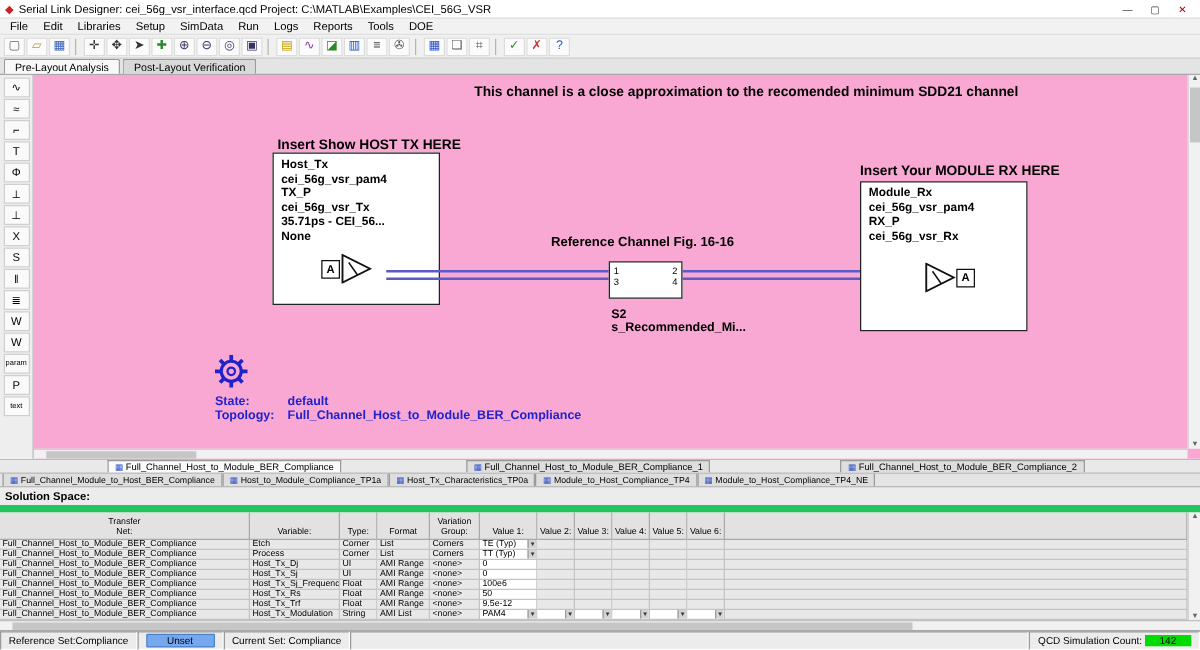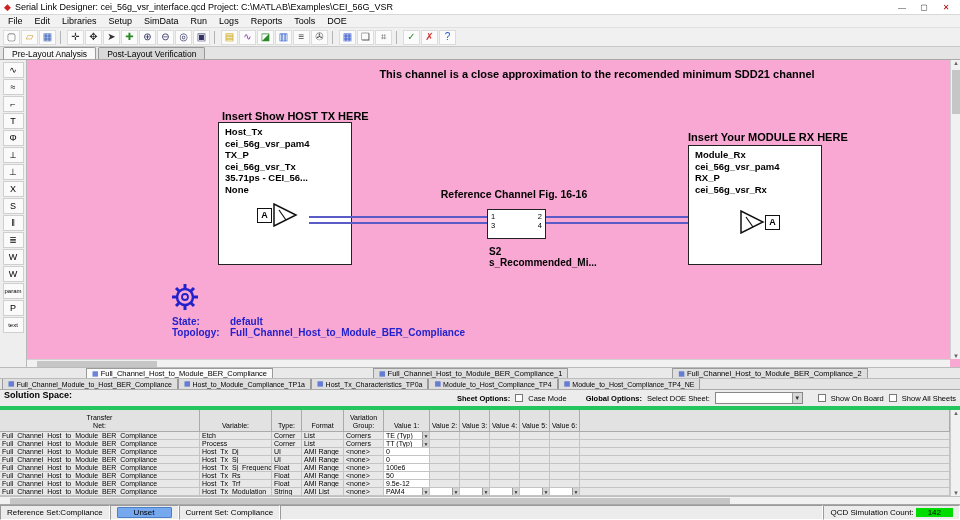--- a/index.html
+++ b/index.html
@@ -63,22 +63,22 @@
   
   .sheet-row1 { height:11px; background:#e9e9e9; border-top:1px solid #bbb; display:flex; align-items:flex-end; overflow:hidden; }
   .sheet-row2 { height:12px; background:#e4e4e4; border-top:1px solid #bbb; border-bottom:1px solid #aaa;
     display:flex; align-items:flex-end; padding-left:2px; overflow:hidden; }
   .stab { display:inline-flex; align-items:center; gap:2px; font-size:7.5px; padding:0 5px; height:10px;
     border:1px solid #9a9a9a; border-bottom:none; background:#dedede; white-space:nowrap; }
   .sheet-row2 .stab { font-size:7px; height:11px; }
   .stab.active { background:#fafafa; }
   .stab-icon { color:#3355cc; font-size:7px; }
   
-  .ss-band { height:20px; background:#ececec; border-bottom:4px solid #22c55e;
-    display:flex; padding:0 4px; }
+  .ss-band { height:20px; background:#ececec; border-bottom:6px solid #22c55e;
+    display:flex; align-items:center; padding:0 4px; }
   .ss-title { font-weight:bold; font-size:9px; }
   .opts { margin-left:auto; display:flex; align-items:center; gap:5px; font-size:7.5px; }
   .opt-bold { font-weight:bold; }
   .chk { width:8px; height:8px; border:1px solid #777; background:#fff; display:inline-block; }
   .combo { width:88px; height:12px; border:1px solid #888; background:#fff; display:inline-flex; justify-content:flex-end; }
   .combo .dd { width:10px; background:#d8d8d8; border-left:1px solid #999; font-size:6px;
     display:flex; align-items:center; justify-content:center; color:#333; }
   
   .table-wrap { position:relative; height:86px; }
   .ss-table { display:grid; font-size:7px; line-height:8px; width:950px; }
@@ -181,21 +181,21 @@
       <div class="pal-icon">W</div>
       <div class="pal-icon lbl">param</div>
       <div class="pal-icon">P</div>
       <div class="pal-icon lbl">text</div>
     </div>
 
   <div class="canvas">
     <div class="abs note-line" style="left:250px; top:8px;">This channel is a close approximation to the recomended minimum SDD21 channel</div>
 
     <div class="abs blk-label" style="left:195px; top:50px;">Insert Show HOST TX HERE</div>
-    <div class="schem-box" style="left:191px; top:62px; width:134px; height:143px;">
+    <div class="schem-box" style="left:191px; top:62px; width:134px; height:122px;">
       <div class="box-lines">
         <div>Host_Tx</div>
         <div>cei_56g_vsr_pam4</div>
         <div>TX_P</div>
         <div>cei_56g_vsr_Tx</div>
         <div>35.71ps - CEI_56...</div>
         <div>None</div>
       </div>
       <div class="symbol" style="left:38px; top:80px;">
         <span class="buf-a">A</span>
@@ -304,34 +304,20 @@
       <span>Module_to_Host_Compliance_TP4</span>
     </span>
     <span class="stab">
       <span class="stab-icon">▦</span>
       <span>Module_to_Host_Compliance_TP4_NE</span>
     </span>
   </div>
 
 <div class="ss-band">
   <span class="ss-title">Solution Space:</span>
-  <div class="opts">
-    <span class="opt-bold">Sheet Options:</span>
-    <span class="chk"></span>
-    <span>Case Mode</span>
-    <span class="opt-bold" style="margin-left:14px;">Global Options:</span>
-    <span>Select DOE Sheet:</span>
-    <span class="combo">
-        <span class="dd">▼</span>
-      </span>
-    <span class="chk" style="margin-left:10px;"></span>
-    <span>Show On Board</span>
-    <span class="chk"></span>
-    <span>Show All Sheets</span>
-  </div>
 </div>
 
 <div class="table-wrap">
   <div class="ss-table" style="grid-template-columns: 200px 72px 30px 42px 40px 46px 30px 30px 30px 30px 30px auto;">
       <div class="ss-h">Transfer
 Net:</div>
       <div class="ss-h">Variable:</div>
       <div class="ss-h">Type:</div>
       <div class="ss-h">Format</div>
       <div class="ss-h">Variation

